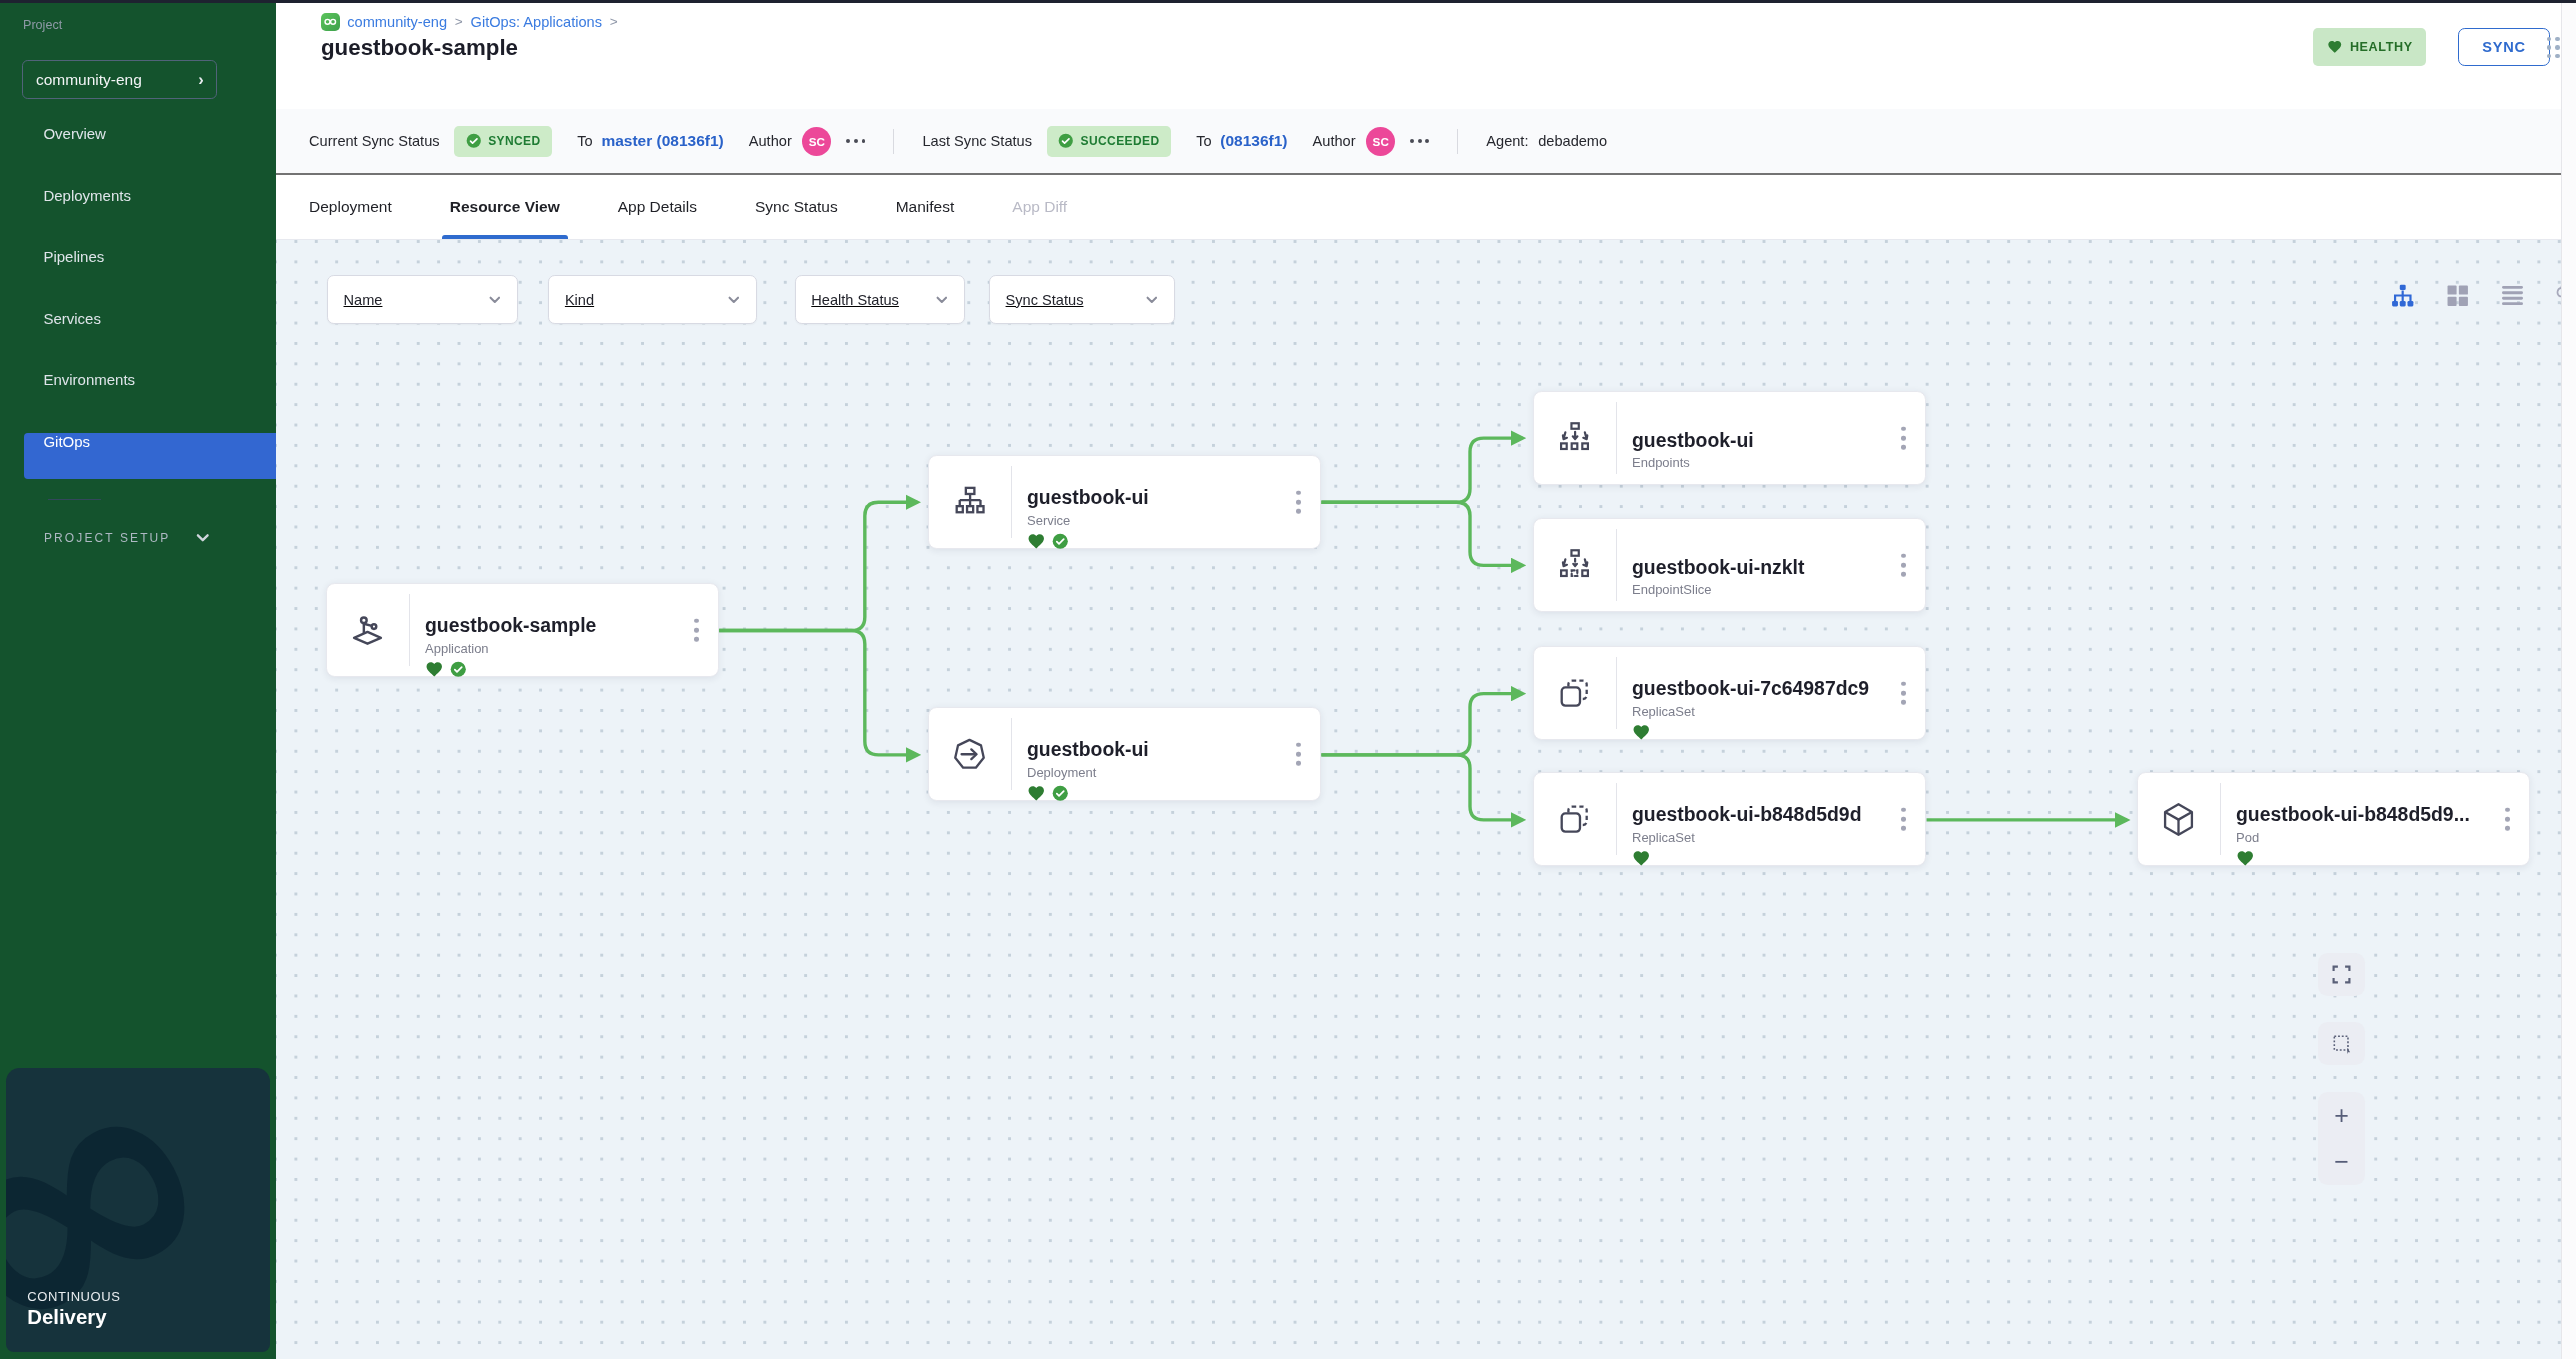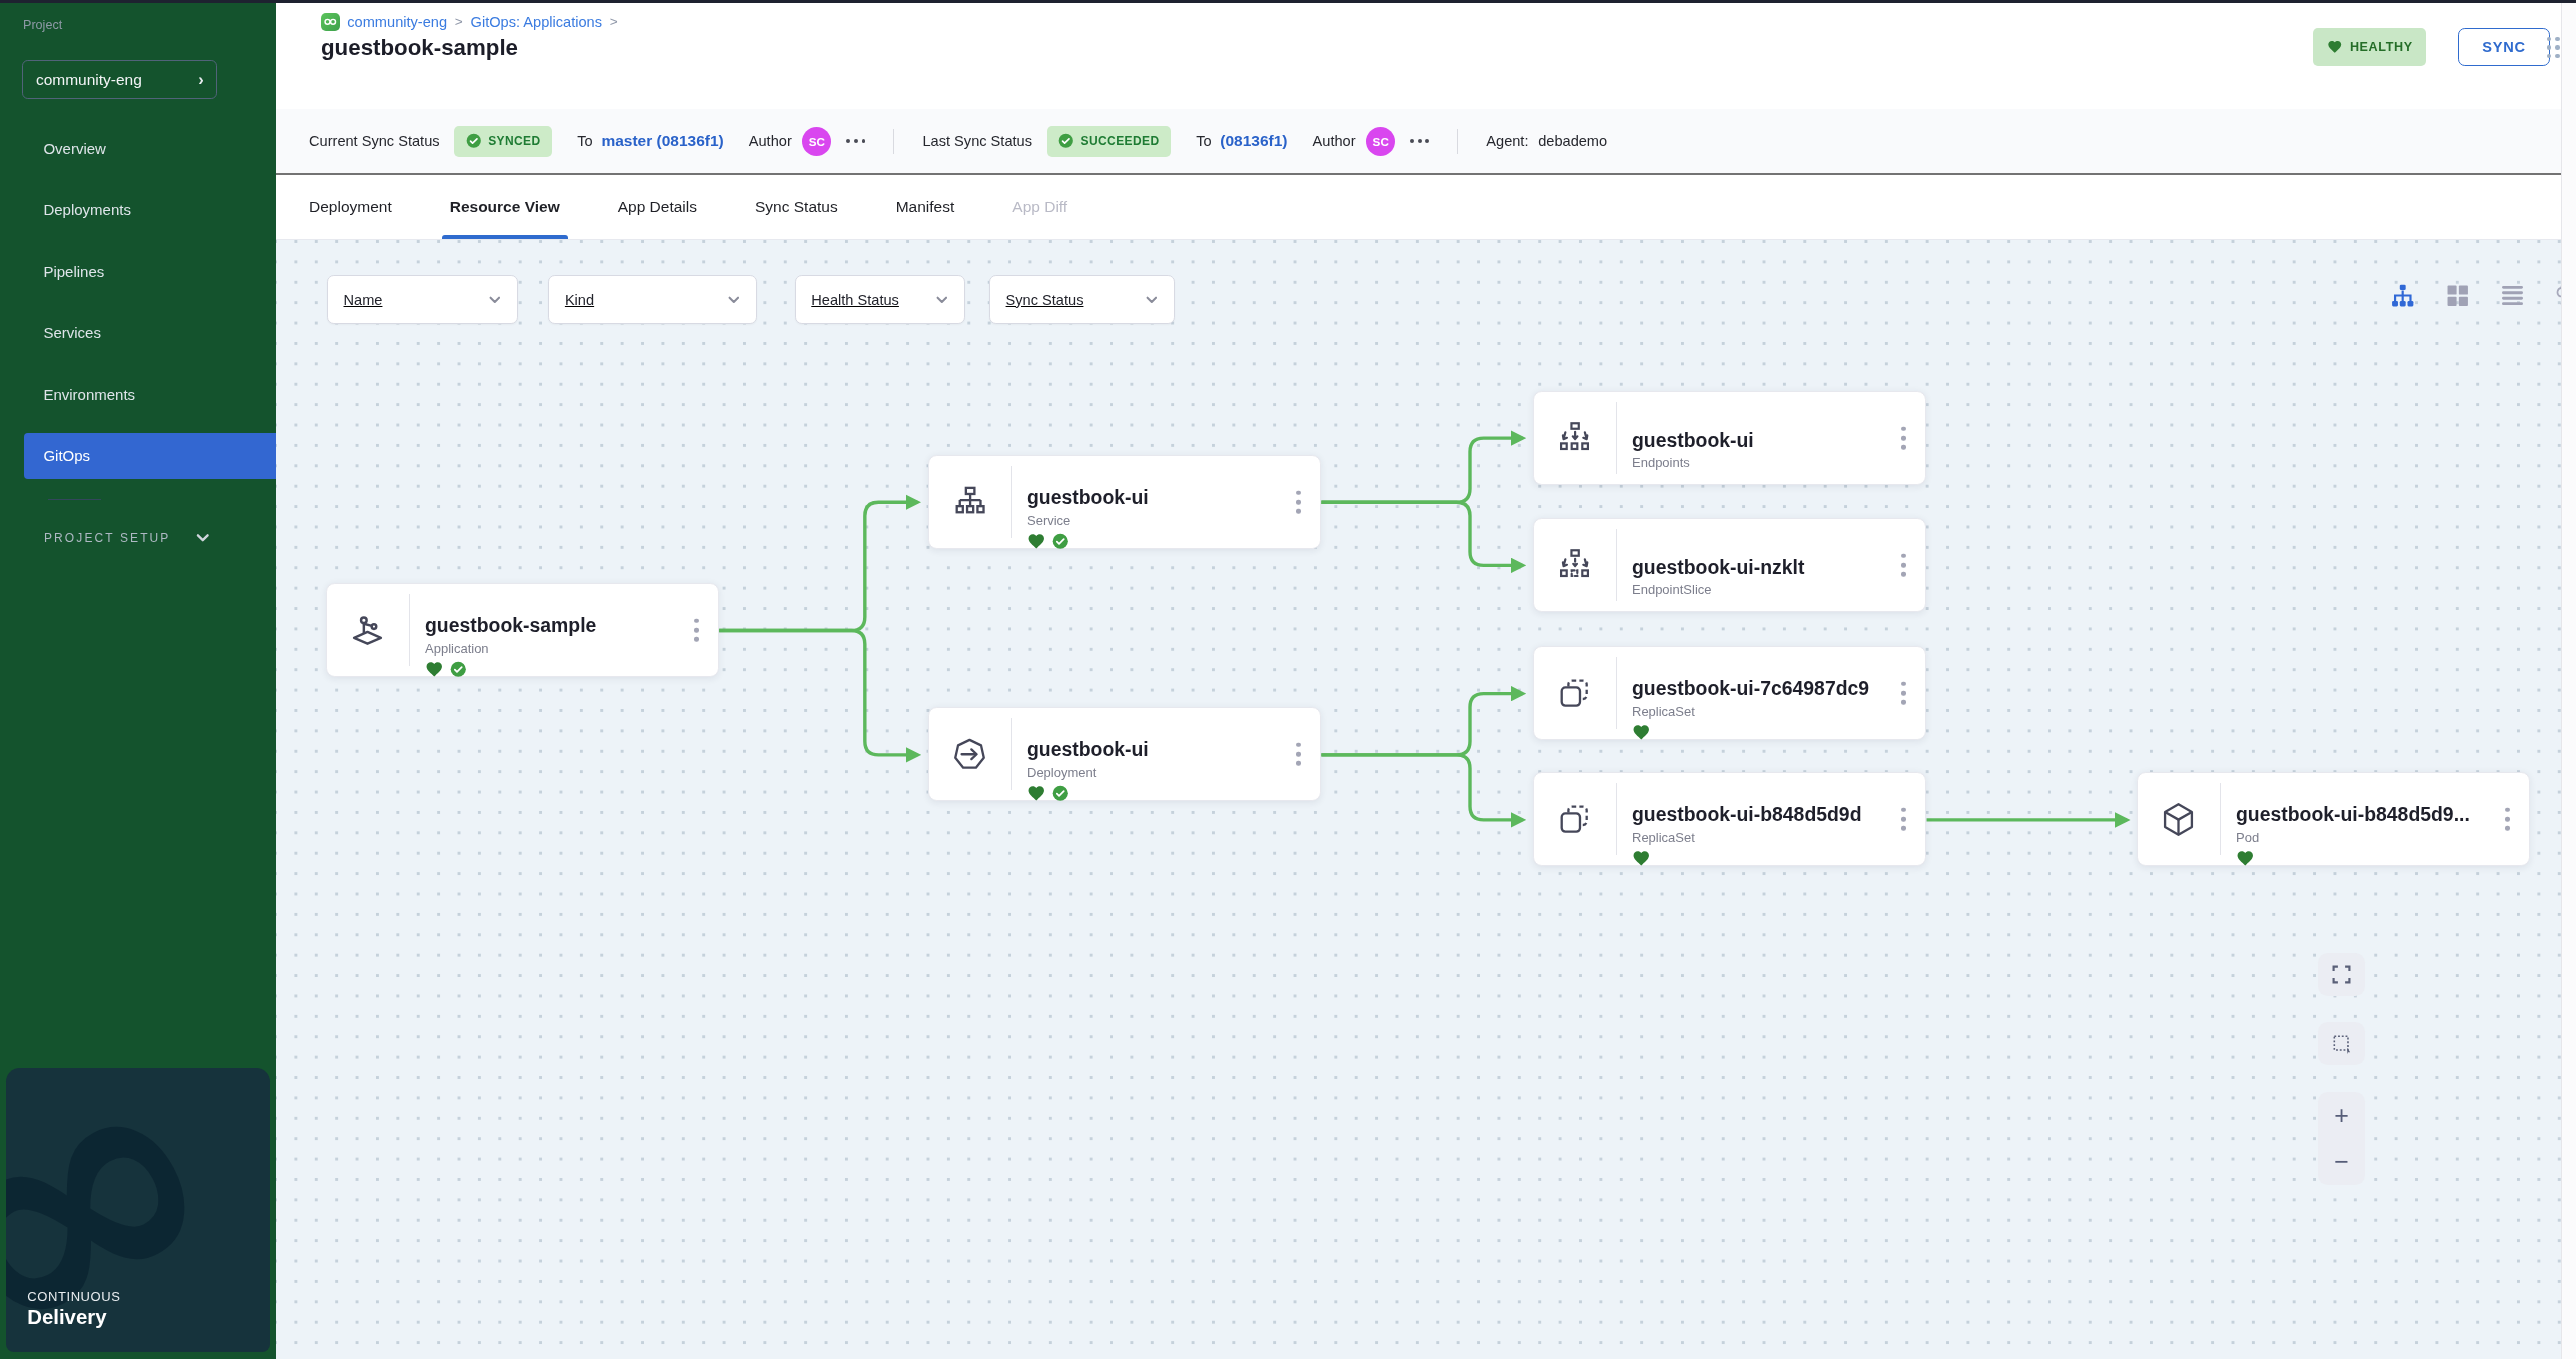--- a/index.html
+++ b/index.html
@@ -8,21 +8,21 @@
   .top-edge { position:absolute; left:0; top:0; width:2576px; height:2.9px; background:#1e2230; z-index:90; }
   .scroll-strip { position:absolute; right:0; top:2.9px; width:14.6px; height:1357px; background:#fbfbfc; border-left:1px solid #e6e6ea; z-index:80; }
 
   
   .sidebar { position:absolute; left:0; top:0; width:276px; height:1360px; background:#14532d; z-index:10; overflow:hidden;text-decoration:underline; }
   .sb-project-label { position:absolute; left:23px; top:17.5px; font-size:12.6px; color:#8e9aa7; }
   .sb-project-select { position:absolute; left:22.3px; top:60px; width:195px; height:39px; border:1px solid #51637a; border-radius:5.8px; display:flex; align-items:center; justify-content:space-between; padding:0 12.6px; cursor:pointer; }
   .sb-project-select .val { font-size:15.5px; color:#f3f5f7; }
   .sb-project-select .chev { font-size:16.5px; color:#e8ebef; font-weight:700; }
   .sb-nav { position:absolute; left:0; top:125px; width:276px; display:flex; flex-direction:column; gap:15.5px; }
-  .sb-item { height:46px; margin-left:24px; padding-left:19.4px; display:flex; align-items:center; font-size:15px; color:#dfe5ea; border-radius:3.9px 0 0 3.9px; cursor:pointer; }
+  .sb-item { height:46px; margin-left:24px; padding-left:19.4px; display:flex; font-size:15px; color:#dfe5ea; border-radius:3.9px 0 0 3.9px; cursor:pointer; }
   .sb-item.active { background:#3367d1; color:#ffffff; }
   .sb-divider { position:absolute; left:48px; top:499px; width:53px; height:1px; background:#33475c; }
   .sb-setup { position:absolute; left:44px; top:530px; display:flex; align-items:center; gap:25px; cursor:pointer; }
   .sb-setup .txt { font-size:12px; letter-spacing:2.1px; color:#aeb9c3; }
   .sb-bottom { position:absolute; left:5.8px; top:1068px; width:264px; height:284px; background:#16333c; border-radius:13.6px 13.6px 7.8px 7.8px; overflow:hidden; }
   .sb-watermark { position:absolute; left:-72px; top:-29px; font-size:330px; font-weight:700; color:#0b2330; opacity:.8; transform:rotate(-28deg); font-family:"DejaVu Sans",sans-serif; line-height:1; }
   .sb-brand { position:absolute; left:21.4px; bottom:23px; }
   .sb-brand .l1 { font-size:13px; color:#e9edf0; letter-spacing:0.6px; }
   .sb-brand .l2 { font-size:20.4px; font-weight:700; color:#ffffff; margin-top:1.9px; }
 
@@ -41,21 +41,21 @@
   .hdr-kebab { position:absolute; left:2271px; top:37px; display:flex; gap:3.9px; cursor:pointer; }
   .hdr-kebab .col { display:flex; flex-direction:column; gap:3.9px; }
   .hdr-kebab i { width:4.4px; height:4.4px; border-radius:50%; background:#9fb0c6; }
 
   .statusbar { position:absolute; left:0; top:109px; width:100%; height:66px; background:#f9fafc; border-bottom:2px solid #737373; display:flex; align-items:center; padding-left:33px; font-size:14.6px; color:#26272e; }
   .pill { height:31px; padding:0 11.7px; background:#cdebc8; border-radius:4.9px; display:flex; align-items:center; gap:6.8px; margin-left:14.6px; }
   .pill .txt { font-size:12px; font-weight:700; letter-spacing:0.4px; color:#1e7b33; }
   .sb-to { margin-left:25px; }
   .commit { margin-left:8.7px; font-size:15.5px; font-weight:700; color:#2a62c9; cursor:pointer; }
   .sb-author { margin-left:25px; }
-  .avatar { margin-left:10.7px; width:29px; height:29px; border-radius:50%; background:#d946ef; display:flex; align-items:center; justify-content:center; font-size:11.7px; font-weight:700; color:#fff; }
+  .avatar { margin-left:10.7px; width:29px; height:29px; border-radius:50%; background:#ec4899; display:flex; align-items:center; justify-content:center; font-size:11.7px; font-weight:700; color:#fff; }
   .dots3 { margin-left:14.6px; display:flex; gap:3.9px; cursor:pointer; }
   .dots3 i { width:3.9px; height:3.9px; border-radius:50%; background:#4a4b55; }
   .vdiv { width:1px; height:25px; background:#d9dae0; margin:0 28px; }
   .agent-label { font-weight:400; }
   .agent-val { margin-left:9.7px; }
 
   .tabs { position:absolute; left:0; top:175px; width:100%; height:65px; background:#fff; border-bottom:1px solid #e7e9ef; display:flex; align-items:stretch; gap:58px; padding-left:33px; }
   .tab { display:flex; align-items:center; font-size:15.5px; color:#1f2026; cursor:pointer; position:relative; }
   .tab.active { font-weight:700; }
   .tab.active::after { content:""; position:absolute; left:-7.8px; right:-7.8px; bottom:0; height:3.9px; background:#2f6bce; border-radius:2.9px 2.9px 0 0; }

